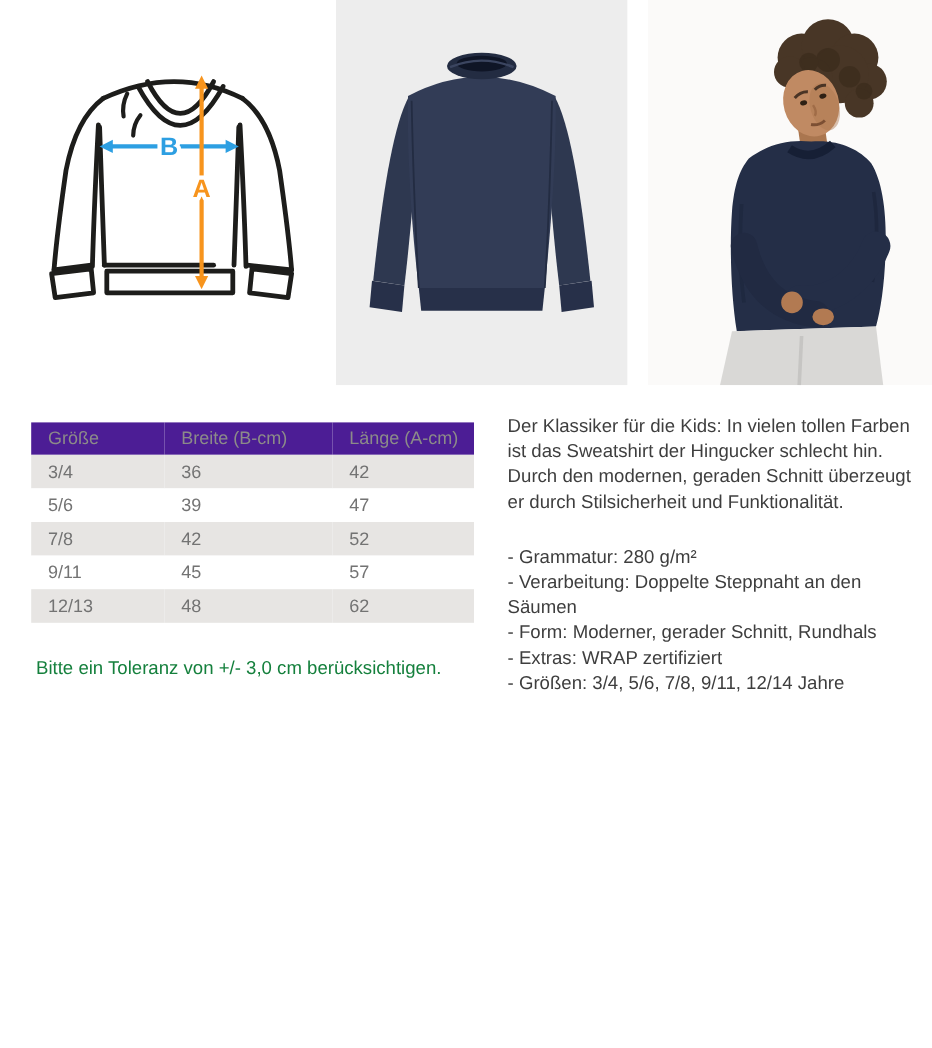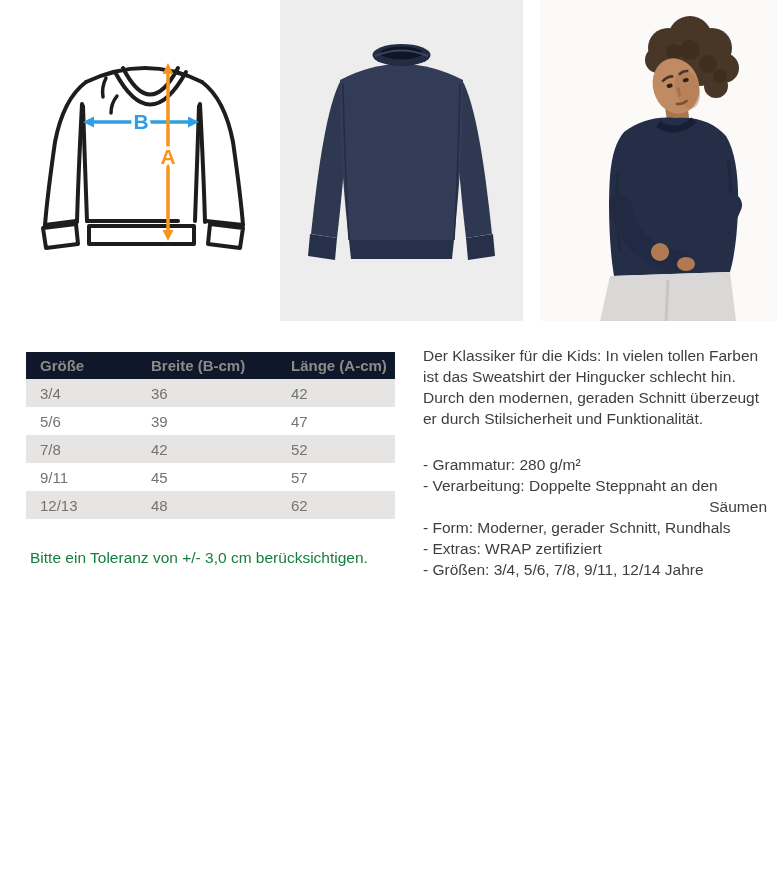--- a/index.html
+++ b/index.html
@@ -24,40 +24,40 @@
 
   
   .size-table {
     position:absolute; left:26px; top:352px; width:369px;
     border-collapse:collapse; table-layout:fixed; font-size:15px;
   }
   .size-table col.c1 { width:111px; }
   .size-table col.c2 { width:140px; }
   .size-table col.c3 { width:118px; }
   .size-table th {
-    font-weight:700; text-align:left; color:#8c8b89;
-    background:#0f172a; height:27px; padding:0 0 0 14px;
+    font-weight:400; text-align:left; color:#8c8b89;
+    background:#4c1d95; height:27px; padding:0 0 0 14px;
   }
   .size-table td { color:#737373; height:28px; padding:0 0 0 14px; }
   .size-table tbody tr:nth-child(odd)  { background:#e7e5e3; }
   .size-table tbody tr:nth-child(even) { background:#ffffff; }
 
   .tolerance-note {
     position:absolute; left:30px; top:549px;
     font-size:15.5px; color:#15803d;
   }
 
   
   .description {
     position:absolute; left:423px; top:345px; width:344px;
     font-size:15.5px; line-height:21px; color:#3e3e3e;
   }
   .description p { margin:0 0 25px 0; }
   .bullet-item { }
-  .bullet-cont { text-align:right; }
+  .bullet-cont { text-align:left; }
 </style>
 </head>
 <body>
 
 <div class="page">
 
   <div class="panel-diagram">
     <svg viewBox="0 0 220 210">
       <g stroke="#1d1d1b" stroke-width="4" fill="none" stroke-linecap="round" stroke-linejoin="round">
         <path d="M 56 40 Q 116 12 172 40"></path>

